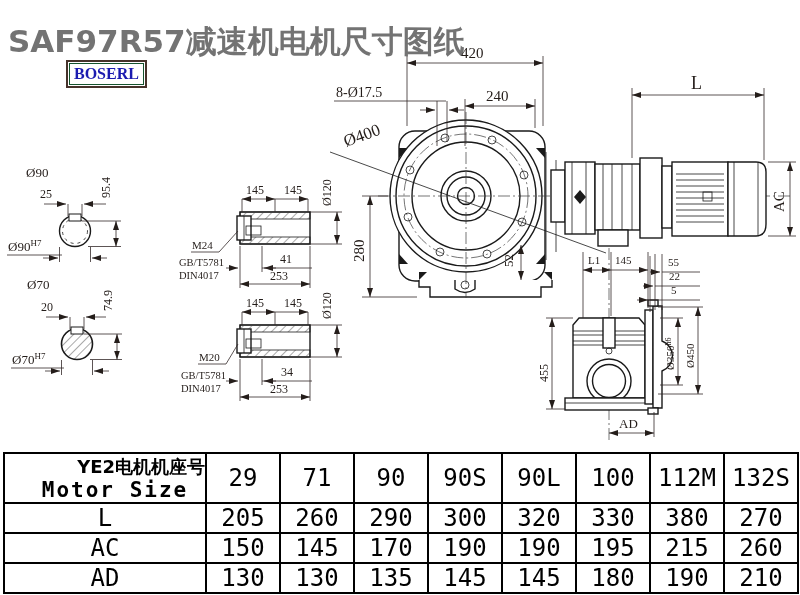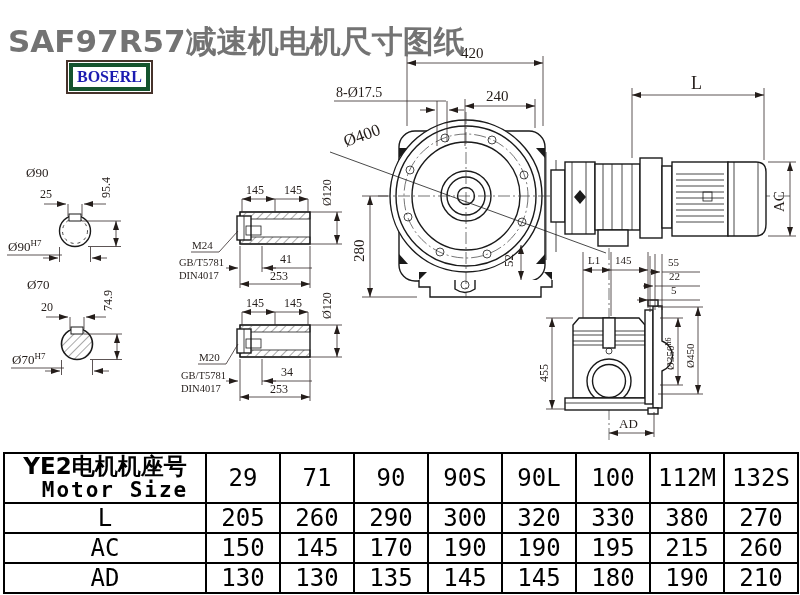--- a/index.html
+++ b/index.html
@@ -1,35 +1,35 @@
 <!DOCTYPE html>
 <html><head>
 <meta charset="utf-8">
 <style>
   html,body{margin:0;padding:0;background:#ffffff;}
   .sheet{position:relative;width:800px;height:595px;background:#fff;overflow:hidden;
          font-family:"DejaVu Sans",sans-serif;}
   .title{position:absolute;left:8px;top:0px;font-size:31px;font-weight:bold;color:#737373;
          letter-spacing:0px;white-space:nowrap;}
   .brand{position:absolute;left:66px;top:60px;border:2px solid #46332b;background:#fff;padding:1px;}
-  .brand-inner{border:4px solid #14532d;padding:0 4px;font-family:"Liberation Serif",serif;
+  .brand-inner{border:1px solid #14532d;padding:0 4px;font-family:"Liberation Serif",serif;
          font-size:16px;font-weight:bold;color:#1b1bb0;line-height:20px;}
   svg{position:absolute;left:0;top:0;}
   .out{stroke:#1a1a1a;stroke-width:1.4;fill:#fff;}
   .sol{stroke:#1a1a1a;stroke-width:1.4;fill:none;}
   .thin{stroke:#1a1a1a;stroke-width:0.8;fill:none;}
   .dim{stroke:#33292a;stroke-width:0.8;fill:none;}
   .cl{stroke:#3a3a3a;stroke-width:0.7;stroke-dasharray:12 3 2 3;fill:none;}
   .dark{fill:#1a1a1a;stroke:none;}
   text.d{font-family:"Liberation Serif",serif;fill:#241d1a;}
   .dim-table{position:absolute;left:3px;top:452px;width:794px;height:140px;
          border-collapse:collapse;table-layout:fixed;background:#fff;}
   .dim-table td{border:2px solid #000;text-align:center;vertical-align:middle;padding:0;
          font-family:"DejaVu Sans Mono",monospace;font-size:24px;color:#000;}
-  .hdr-cn{font-family:"DejaVu Sans",sans-serif;font-size:23px;font-weight:600;line-height:25px;}
+  .hdr-cn{font-family:"DejaVu Sans",sans-serif;font-size:18px;font-weight:600;line-height:25px;text-align:right;}
   .hdr-en{font-family:"DejaVu Sans Mono",monospace;font-size:21px;font-weight:600;
          letter-spacing:2px;line-height:23px;margin-left:20px;}
 </style>
 </head>
 <body>
 
 <div class="sheet">
 
   <h1 class="title">SAF97R57减速机电机尺寸图纸</h1>
 

